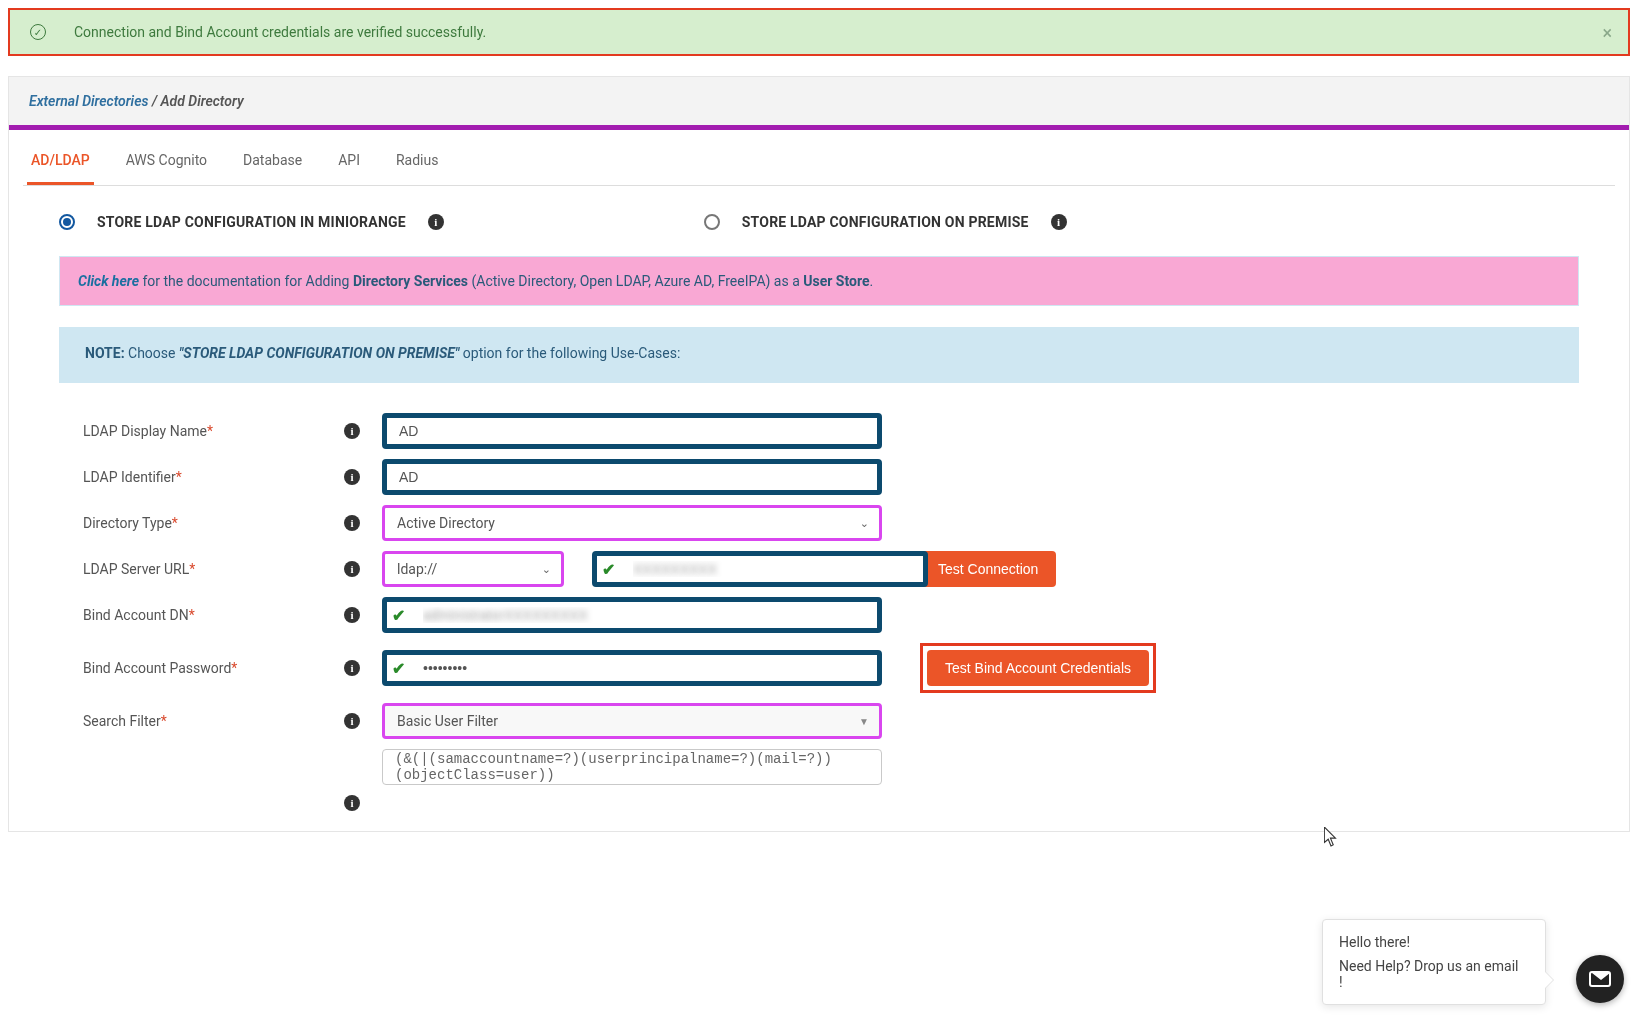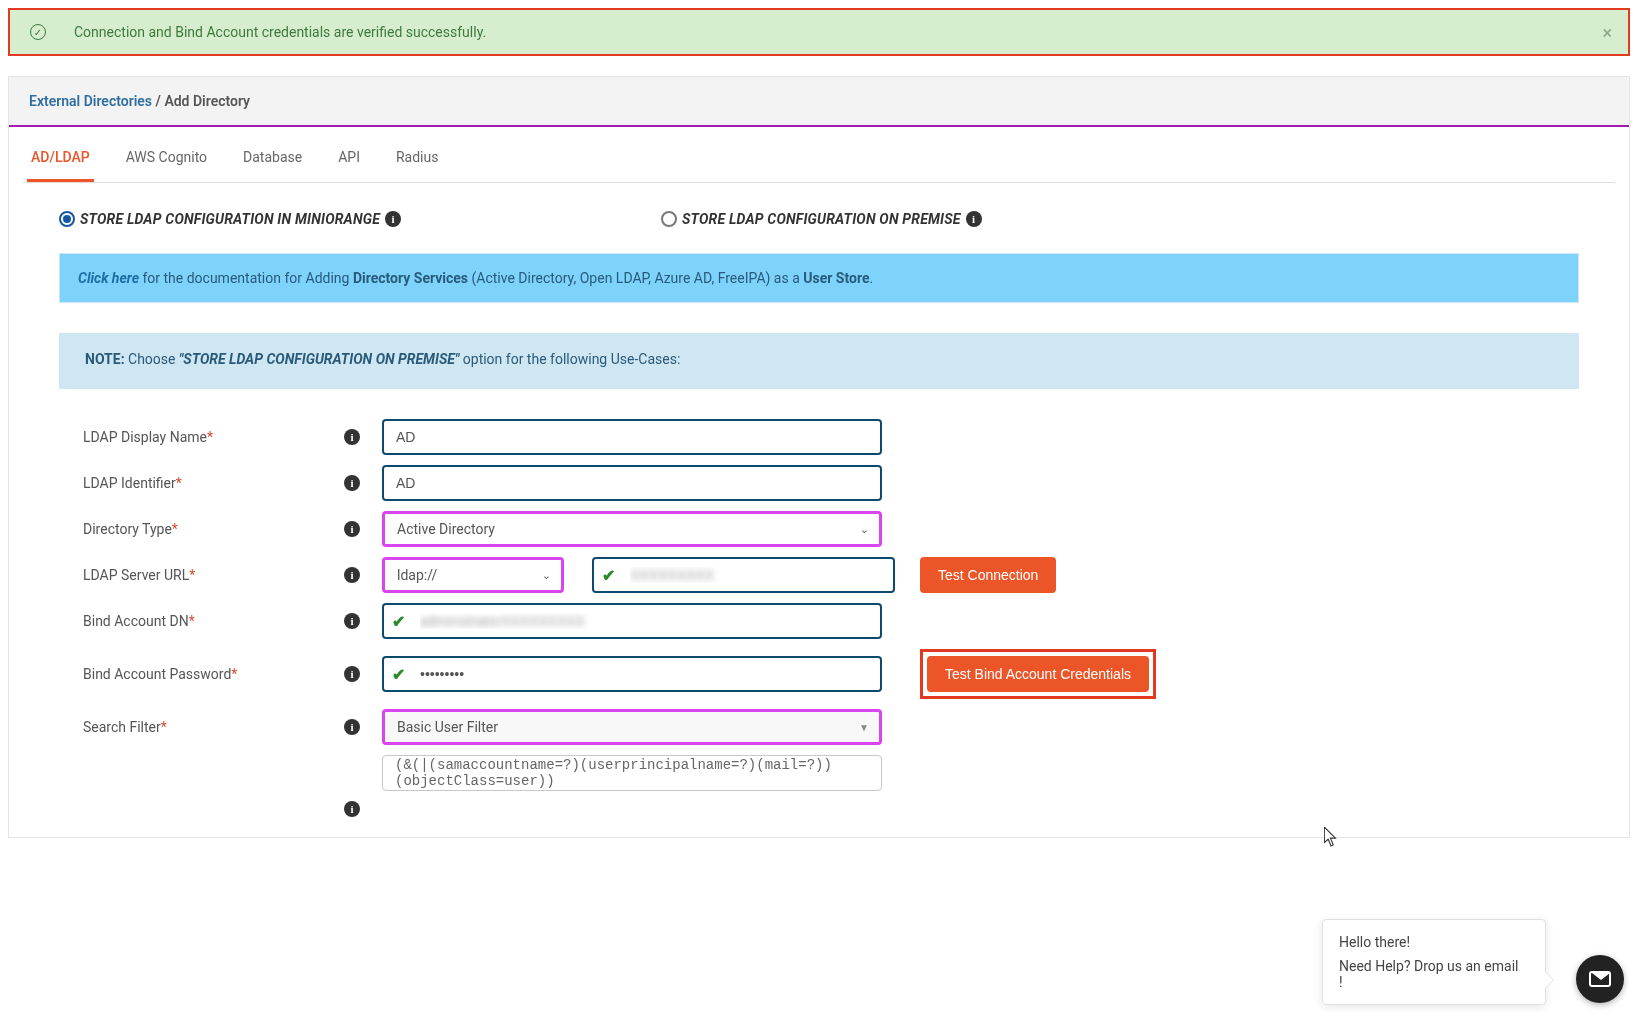--- a/index.html
+++ b/index.html
@@ -38,21 +38,22 @@
   }
   .card {
     border: 1px solid #e5e5e5;
     margin-top: 20px;
     background: #f3f3f3;
   }
   .breadcrumb {
     padding: 16px 20px;
     font-weight: 600;
     color: #555;
-    border-bottom: 2px solid #a21caf;
+    border-bottom: 5px solid #a21caf;
+    font-style: italic;
   }
   .breadcrumb a { color: #2f6f9f; text-decoration: none; }
   .content { background: #fff; padding: 10px 14px 0 14px; }
   .tabs {
     display: flex;
     border-bottom: 1px solid #ddd;
     gap: 28px;
     padding: 0 4px;
   }
   .tab {
@@ -62,22 +63,21 @@
     font-size: 14px;
   }
   .tab.active {
     color: #eb5528;
     border-bottom: 3px solid #eb5528;
     font-weight: 500;
   }
   .body { padding: 28px 36px 20px 36px; }
   .radio-row { display: flex; gap: 260px; margin-bottom: 26px; }
   .radio-opt {
-    display: flex; align-items: flex-end; gap: 5px;
-    font-style: italic;
+    display: flex; align-items: flex-end; gap: 22px;
     font-weight: 700;
     color: #333;
     letter-spacing: 0.2px;
   }
   .radio-opt .radio {
     width: 16px; height: 16px; border-radius: 50%;
     border: 2px solid #1358a0;
     display: inline-flex; align-items: center; justify-content: center;
   }
   .radio-opt .radio.checked::after {
@@ -86,24 +86,24 @@
   .radio-opt .radio.unchecked { border-color: #777; }
   .info-circle {
     width: 16px; height: 16px; border-radius: 50%;
     background: #333; color: #fff;
     display: inline-flex; align-items: center; justify-content: center;
     font-size: 11px; font-weight: 700; font-style: normal;
     font-family: Georgia, serif;
   }
   .info-circle::before { content: "i"; }
   .bluebox {
-    background: #7dd3fc;
+    background: #f9a8d4;
     padding: 16px 18px;
     color: #2a5a7a;
-    margin-bottom: 30px;
+    margin-bottom: 21px;
     border: 1px solid #cfe7f2;
   }
   .bluebox a { color: #1b6fa0; font-weight: 700; font-style: italic; text-decoration: none; }
   .bluebox .bold { font-weight: 700; }
   .notebox {
     background: #cfe7f2;
     padding: 18px 26px 22px 26px;
     color: #2a5a7a;
     margin-bottom: 30px;
   }
@@ -119,21 +119,21 @@
   .label {
     width: 275px;
     padding-left: 24px;
     color: #555;
   }
   .label .req { color: #d94a2e; }
   .info-col { width: 28px; display:flex; align-items:center; }
   .field-col { flex: 0 0 500px; display: flex; gap: 28px; align-items: center; }
   .input {
     height: 36px;
-    border: 2px solid #0c4a6e;
+    border: 5px solid #0c4a6e;
     border-radius: 4px;
     padding: 0 12px;
     font-size: 14px;
     color: #555;
     background: #fff;
     outline: none;
   }
   .input.full { width: 500px; }
   .select {
     height: 36px;
@@ -294,21 +294,21 @@
         <div class="info-col">
             <span class="info-circle"></span>
           </div>
         <div class="field-col">
           <div class="select small">
             <span>ldap://</span>
             <span class="chev">⌄</span>
           </div>
           <div class="valid-wrap" style="width:290px">
             <span class="check">✔</span>
-            <input class="input blurred" style="width: 303px;" value="XXXXXXXXX">
+            <input class="input blurred" style="width: 336px;" value="XXXXXXXXX">
           </div>
         </div>
         <div class="btn-col">
           <button class="btn">Test Connection</button>
         </div>
       </div>
 
       <div class="form-row" style="margin-top:8px">
         <div class="label"><span>Bind Account DN</span><span class="req">*</span></div>
         <div class="info-col">

